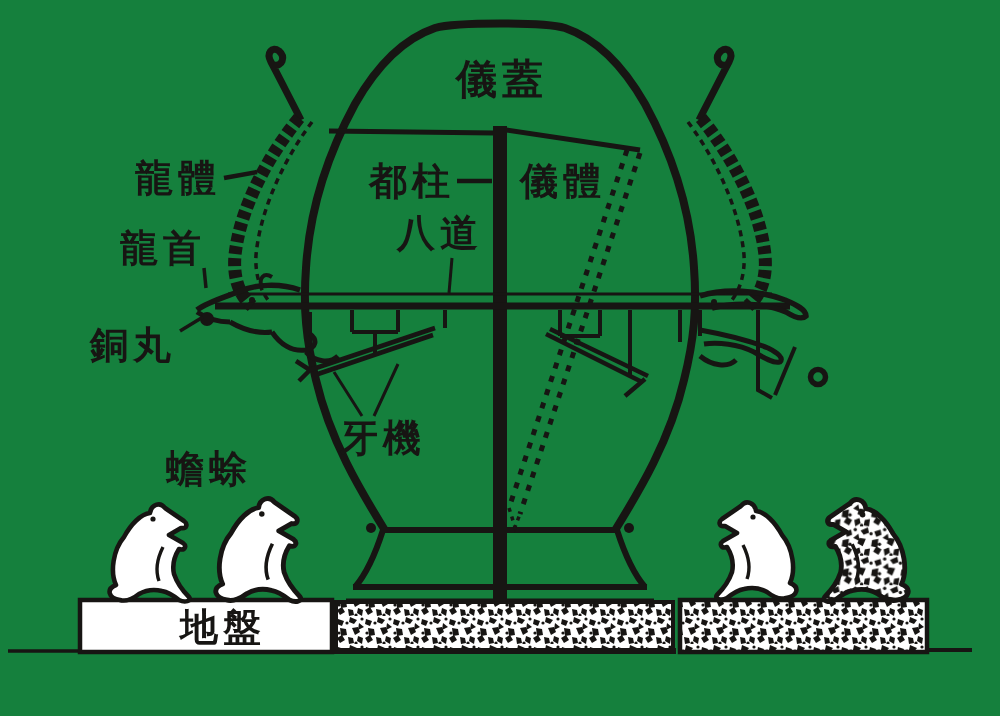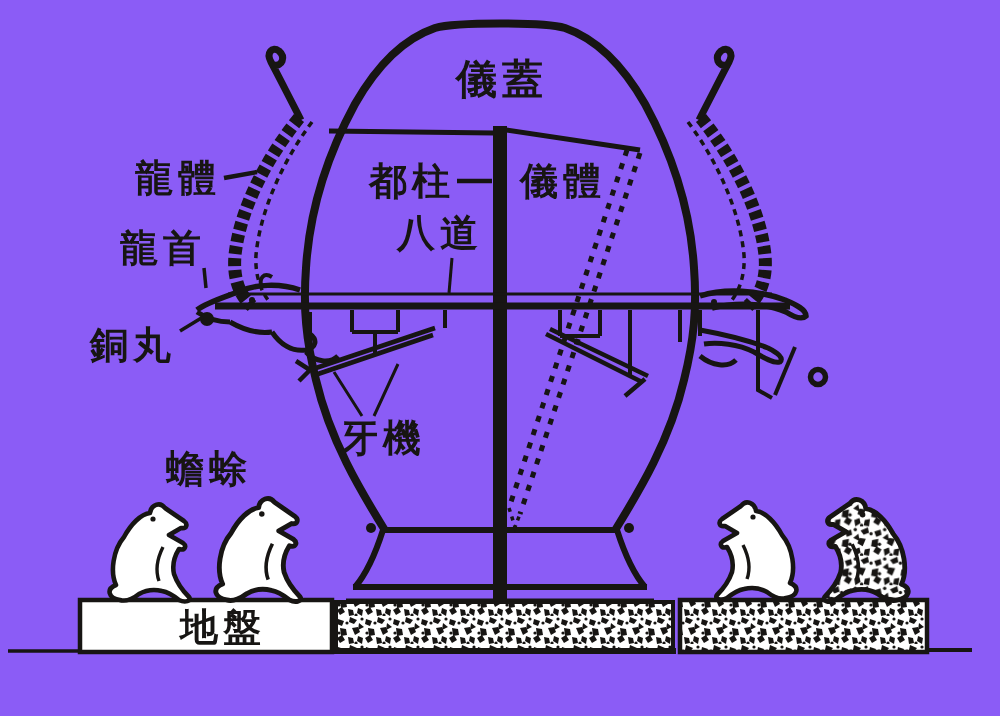--- a/index.html
+++ b/index.html
@@ -1,16 +1,16 @@
 <!DOCTYPE html>
 <html><head>
 <meta charset="utf-8">
 <style>
   html,body{margin:0;padding:0;background:#f6f5f1;}
-  .stage{position:relative;width:1000px;height:716px;background:#8b5cf6;overflow:hidden;
+  .stage{position:relative;width:1000px;height:716px;background:#15803d;overflow:hidden;
          font-family:"DejaVu Serif","Liberation Serif",serif;text-align:right;}
   svg{display:block}
   text.lbl{font-family:"DejaVu Serif","Liberation Serif",serif;
            font-weight:bold;fill:#171513;letter-spacing:5px;}
 </style>
 </head>
 <body>
 
 <div class="stage">
 <svg width="1000" height="716" viewBox="0 0 1000 716">

